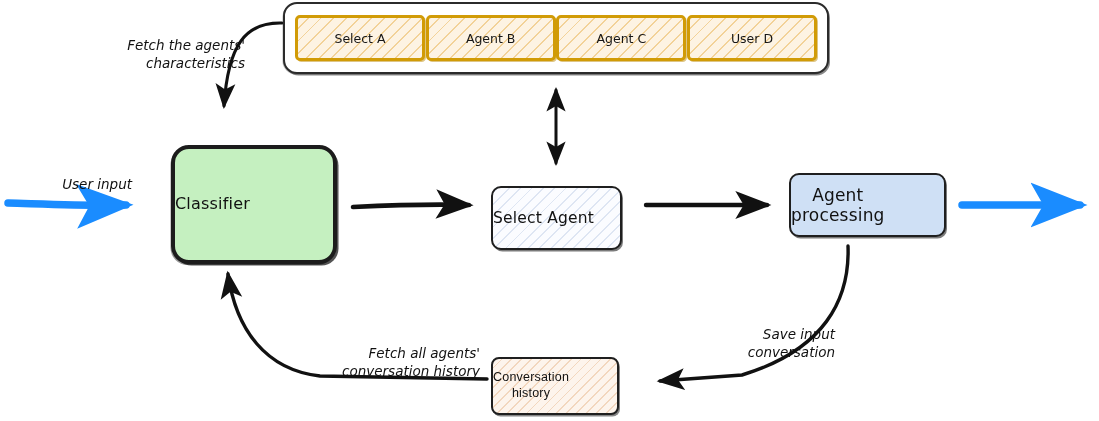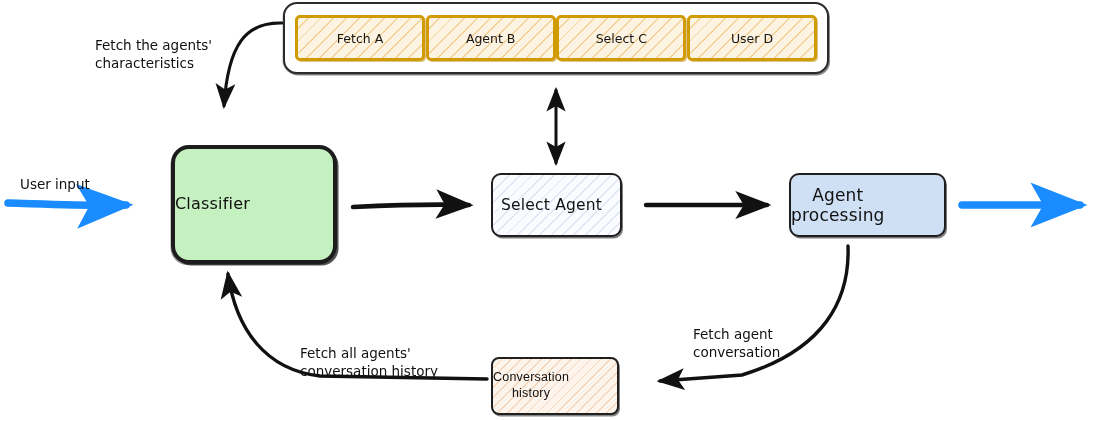--- a/index.html
+++ b/index.html
@@ -102,34 +102,33 @@
     border: 4px solid #1c1c1c;
     border-radius: 18px;
     box-shadow: 2.5px 2.5px 0 -1px rgba(25,25,25,0.75),
                 -1.5px 2px 0 -1px rgba(25,25,25,0.45);
   }
   #classifier .node-label { font-size: 16px; }
 
   
   #select-agent {
     left: 491px;
-    top: 173px;
+    top: 186px;
     width: 131px;
     height: 64px;
     border: 2.5px solid #1f1f1f;
     border-radius: 10px;
     background-color: #fbfcff;
     background-image: repeating-linear-gradient(
         -45deg,
         rgba(120,150,200,0.22) 0px,
         rgba(120,150,200,0.22) 1.3px,
         rgba(255,255,255,0) 1.3px,
         rgba(255,255,255,0) 8px);
     box-shadow: 1.5px 2px 0 -0.5px rgba(35,35,35,0.6);
-    padding-left: 8px;
   }
   #select-agent .node-label { font-size: 15.5px; }
 
   
   #agent-processing {
     left: 789px;
     top: 173px;
     width: 157px;
     height: 64px;
     background: #cfe0f5;
@@ -158,27 +157,28 @@
   }
   #conversation-history .node-label {
     font-size: 12.5px;
     font-family: "Liberation Sans", sans-serif;
     line-height: 1.25;
   }
 
   
   .annotation {
     position: absolute;
-    text-align: left;
+    text-align: right;
     color: #111111;
     font-family: "DejaVu Sans", sans-serif;
     font-size: 13.5px;
     line-height: 1.35;
     z-index: 7;
     white-space: pre-line;
+    font-style: italic;
   }
   #label-fetch-characteristics { left: 95px;  top: 36px;  width: 150px; }
   #label-user-input           { left: 20px;  top: 175px; width: 112px; }
   #label-response             { left: 975px; top: 174px; width: 104px; }
   #label-fetch-history        { left: 300px; top: 322px; width: 180px; margin-top: 22px; }
   #label-save-conversation    { left: 693px; top: 325px; width: 142px; }
 </style>
 </head>
 <body>
 
@@ -226,27 +226,27 @@
     </g>
 
     <g>
       <path d="M487,379 L320,376 C266,370 236,330 228,274" fill="none" stroke="#111111" stroke-width="3.4" stroke-linecap="round" marker-end="url(#ah-black)"></path>
     </g>
   </svg>
 
   <div id="agents-container" class="node"></div>
   <div id="agents-row">
     <div class="agent-box">
-      <span class="agent-label">Fetch A</span>
+      <span class="agent-label">Select A</span>
     </div>
     <div class="agent-box">
       <span class="agent-label">Agent B</span>
     </div>
     <div class="agent-box">
-      <span class="agent-label">Select C</span>
+      <span class="agent-label">Agent C</span>
     </div>
     <div class="agent-box">
       <span class="agent-label">User D</span>
     </div>
   </div>
 
   <div id="classifier" class="node">
     <span class="node-label">Classifier</span>
   </div>
 
@@ -266,16 +266,16 @@
 
   <div class="annotation" id="label-fetch-characteristics">Fetch the agents'
 characteristics</div>
 
   <div class="annotation" id="label-user-input">User input</div>
 
 
   <div class="annotation" id="label-fetch-history">Fetch all agents'
 conversation history</div>
 
-  <div class="annotation" id="label-save-conversation">Fetch agent
+  <div class="annotation" id="label-save-conversation">Save input
 conversation</div>
 
 </div>
 
 </body></html>

